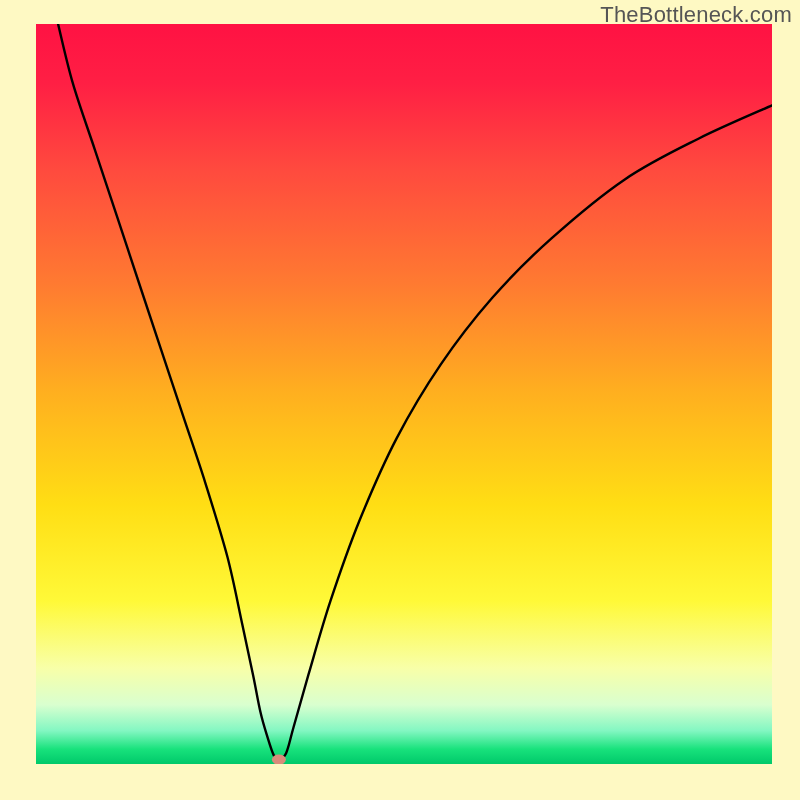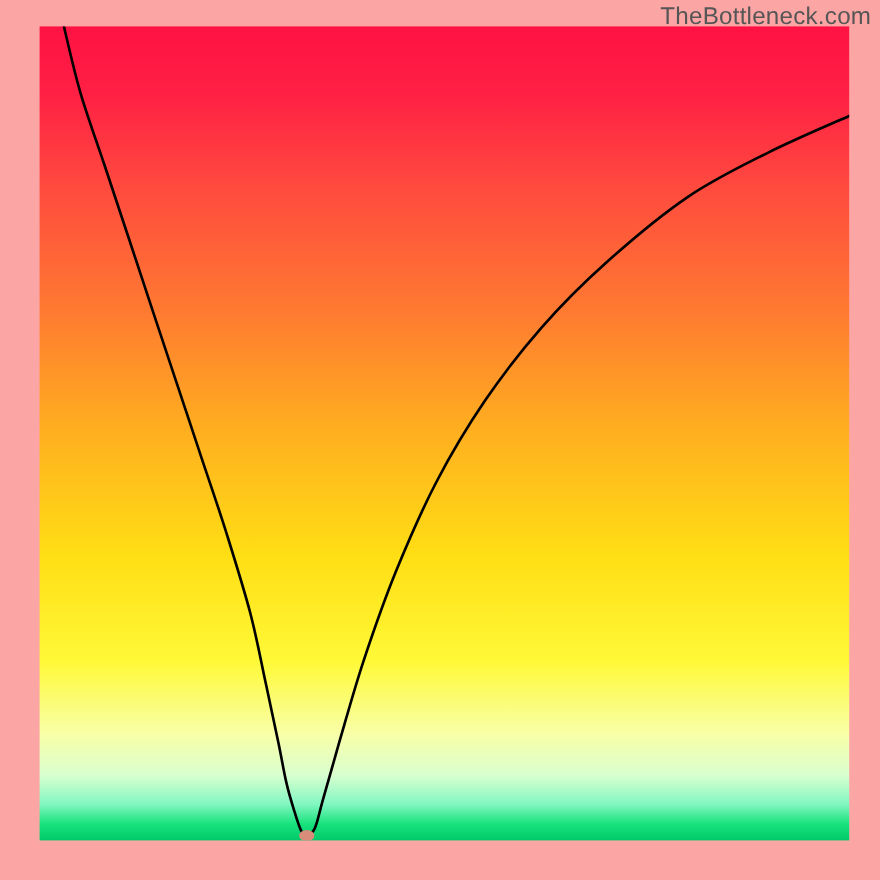--- a/index.html
+++ b/index.html
@@ -8,21 +8,21 @@
     width: 800px;
     height: 800px;
     overflow: hidden;
     font-family: Arial, Helvetica, sans-serif;
     background: #000;
   }
   .frame {
     position: relative;
     width: 800px;
     height: 800px;
-    background: #fca5a5;
+    background: #fef9c3;
   }
   .watermark {
     position: absolute;
     top: 2px;
     right: 8px;
     font-size: 22px;
     font-weight: 500;
     color: #555;
     letter-spacing: 0.2px;
     z-index: 4;

